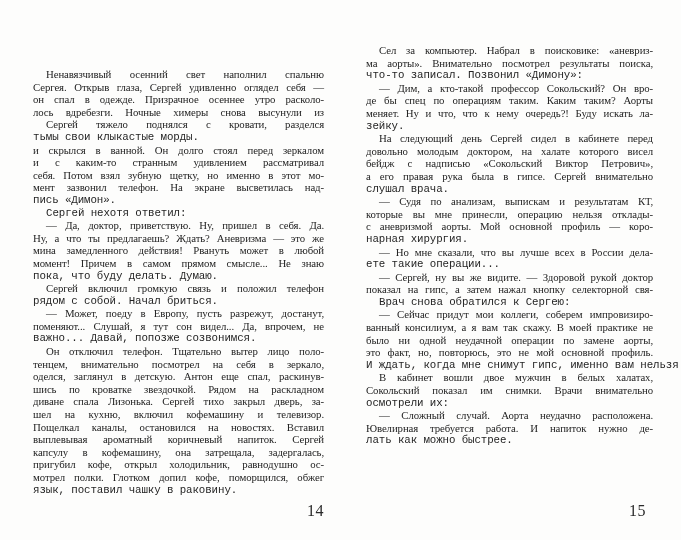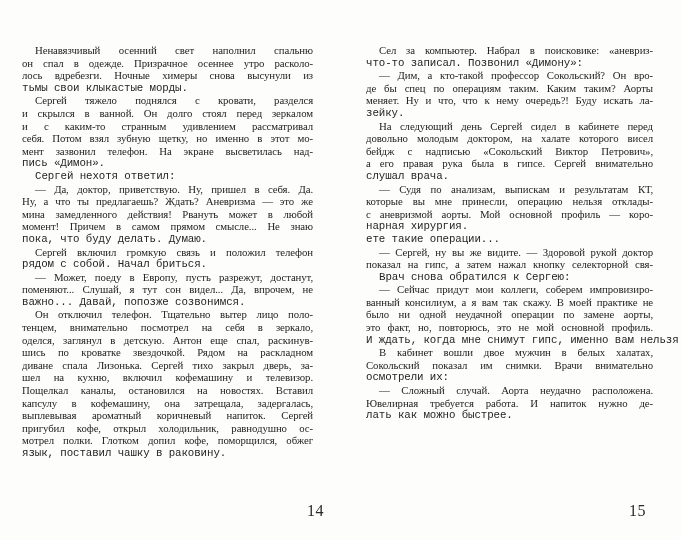--- a/index.html
+++ b/index.html
@@ -13,21 +13,21 @@
     height: 540px;
     background: #fdfdfc;
     overflow: hidden;
     font-family: "Liberation Serif", serif;
     color: #242424;
   }
   .page-text {
     position: absolute;
     top: 44px;
   }
-  .page-text.left  { left: 22px;  width: 291px; }
+  .page-text.left  { left: 33px;  width: 291px; margin-top: 24px; }
   .page-text.right { left: 359px; width: 287px; margin-left: 7px; }
   .line {
     font-size: 10.8px;
     line-height: 12.6px;
     height: 12.6px;
     letter-spacing: -0.1px;
     white-space: nowrap;
     text-align: justify;
     text-align-last: justify;
   }
@@ -44,24 +44,25 @@
   .page-number.left  { left: 33px;  width: 291px; }
   .page-number.right { left: 359px; width: 287px; }
 </style>
 </head>
 <body>
 
 <div class="spread">
 
   <div class="page-text left">
       <div class="line first">Ненавязчивый осенний свет наполнил спальню</div>
+      <div class="line">Сергея. Открыв глаза, Сергей удивленно оглядел себя —</div>
       <div class="line">он спал в одежде. Призрачное осеннее утро расколо-</div>
       <div class="line">лось вдребезги. Ночные химеры снова высунули из</div>
+      <div class="line first">Сергей тяжело поднялся с кровати, разделся</div>
       <div class="line last">тьмы свои клыкастые морды.</div>
-      <div class="line first">Сергей тяжело поднялся с кровати, разделся</div>
       <div class="line">и скрылся в ванной. Он долго стоял перед зеркалом</div>
       <div class="line">и с каким-то странным удивлением рассматривал</div>
       <div class="line">себя. Потом взял зубную щетку, но именно в этот мо-</div>
       <div class="line">мент зазвонил телефон. На экране высветилась над-</div>
       <div class="line last">пись «Димон».</div>
       <div class="line first last">Сергей нехотя ответил:</div>
       <div class="line first">— Да, доктор, приветствую. Ну, пришел в себя. Да.</div>
       <div class="line">Ну, а что ты предлагаешь? Ждать? Аневризма — это же</div>
       <div class="line">мина замедленного действия! Рвануть может в любой</div>
       <div class="line">момент! Причем в самом прямом смысле... Не знаю</div>
@@ -71,43 +72,45 @@
       <div class="line first">— Может, поеду в Европу, пусть разрежут, достанут,</div>
       <div class="line">поменяют... Слушай, я тут сон видел... Да, впрочем, не</div>
       <div class="line last">важно... Давай, попозже созвонимся.</div>
       <div class="line first">Он отключил телефон. Тщательно вытер лицо поло-</div>
       <div class="line">тенцем, внимательно посмотрел на себя в зеркало,</div>
       <div class="line">оделся, заглянул в детскую. Антон еще спал, раскинув-</div>
       <div class="line">шись по кроватке звездочкой. Рядом на раскладном</div>
       <div class="line">диване спала Лизонька. Сергей тихо закрыл дверь, за-</div>
       <div class="line">шел на кухню, включил кофемашину и телевизор.</div>
       <div class="line">Пощелкал каналы, остановился на новостях. Вставил</div>
+      <div class="line">выплевывая ароматный коричневый напиток. Сергей</div>
       <div class="line">капсулу в кофемашину, она затрещала, задергалась,</div>
-      <div class="line">выплевывая ароматный коричневый напиток. Сергей</div>
       <div class="line">пригубил кофе, открыл холодильник, равнодушно ос-</div>
       <div class="line">мотрел полки. Глотком допил кофе, поморщился, обжег</div>
       <div class="line last">язык, поставил чашку в раковину.</div>
     </div>
 
   <div class="page-text right">
       <div class="line first">Сел за компьютер. Набрал в поисковике: «аневриз-</div>
+      <div class="line">ма аорты». Внимательно посмотрел результаты поиска,</div>
       <div class="line last">что-то записал. Позвонил «Димону»:</div>
       <div class="line first">— Дим, а кто-такой профессор Сокольский? Он вро-</div>
       <div class="line">де бы спец по операциям таким. Каким таким? Аорты</div>
       <div class="line">меняет. Ну и что, что к нему очередь?! Буду искать ла-</div>
       <div class="line last">зейку.</div>
       <div class="line first">На следующий день Сергей сидел в кабинете перед</div>
       <div class="line">довольно молодым доктором, на халате которого висел</div>
       <div class="line">бейдж с надписью «Сокольский Виктор Петрович»,</div>
       <div class="line">а его правая рука была в гипсе. Сергей внимательно</div>
       <div class="line last">слушал врача.</div>
       <div class="line first">— Судя по анализам, выпискам и результатам КТ,</div>
       <div class="line">которые вы мне принесли, операцию нельзя отклады-</div>
       <div class="line">с аневризмой аорты. Мой основной профиль — коро-</div>
       <div class="line last">нарная хирургия.</div>
+      <div class="line first">— Но мне сказали, что вы лучше всех в России дела-</div>
       <div class="line last">ете такие операции...</div>
       <div class="line first">— Сергей, ну вы же видите. — Здоровой рукой доктор</div>
       <div class="line">показал на гипс, а затем нажал кнопку селекторной свя-</div>
       <div class="line first last">Врач снова обратился к Сергею:</div>
       <div class="line first">— Сейчас придут мои коллеги, соберем импровизиро-</div>
       <div class="line">ванный консилиум, а я вам так скажу. В моей практике не</div>
       <div class="line">было ни одной неудачной операции по замене аорты,</div>
       <div class="line">это факт, но, повторюсь, это не мой основной профиль.</div>
       <div class="line last">И ждать, когда мне снимут гипс, именно вам нельзя.</div>
       <div class="line first">В кабинет вошли двое мужчин в белых халатах,</div>

